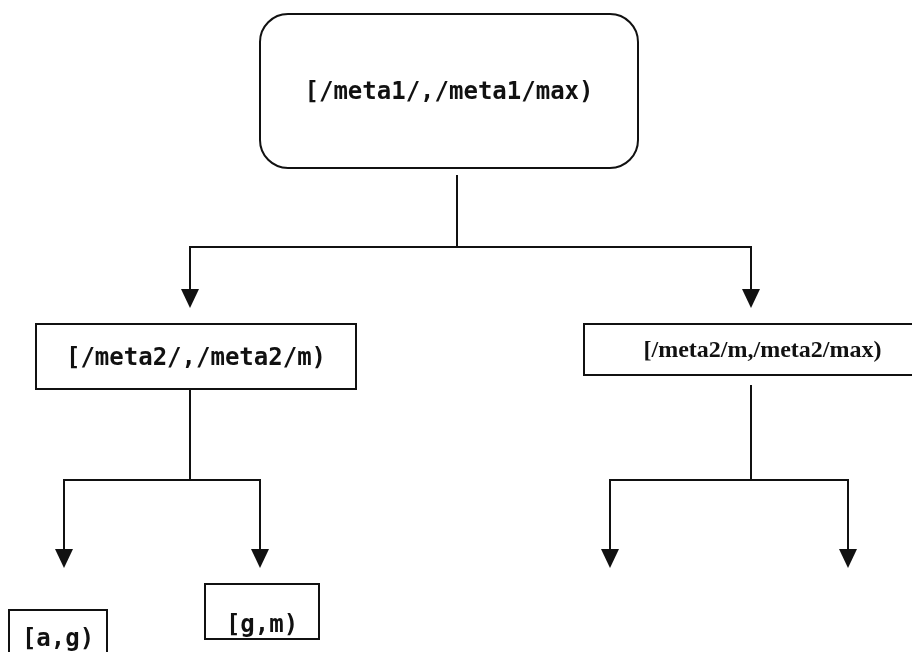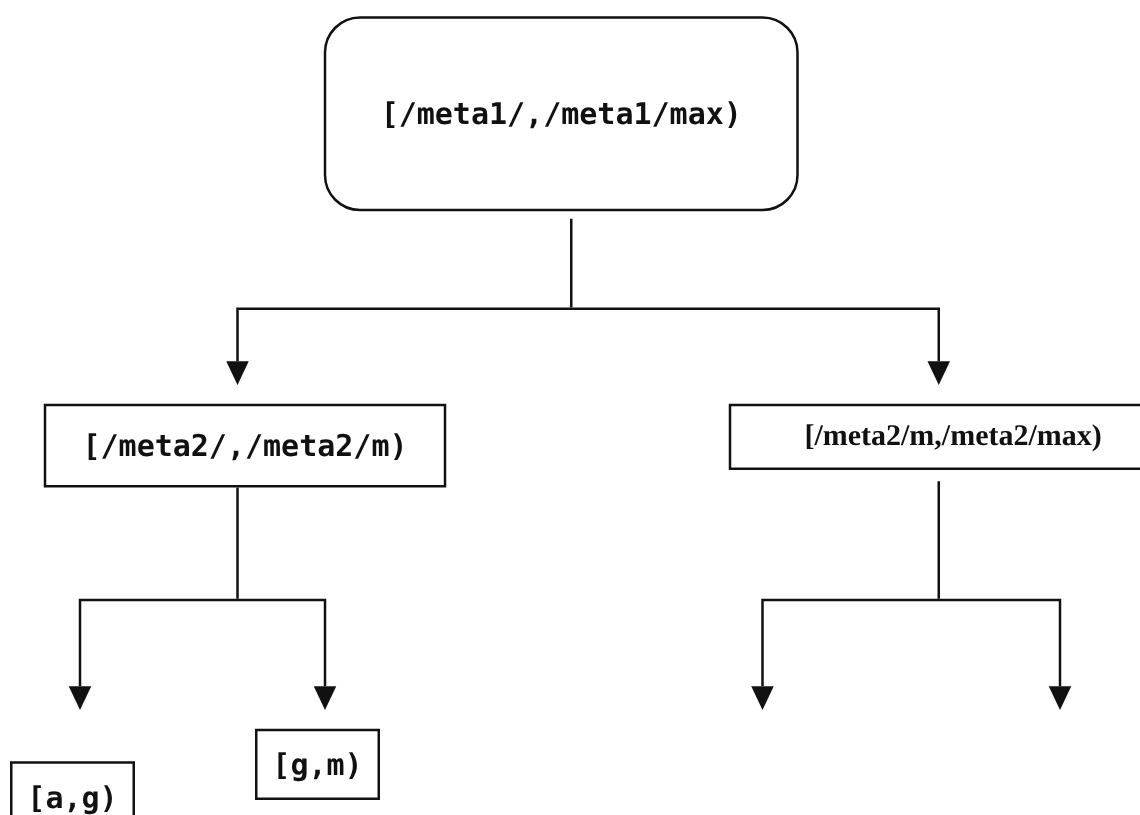--- a/index.html
+++ b/index.html
@@ -32,21 +32,21 @@
     justify-content: center;
     color: #111111;
     font-size: 24px;
     font-weight: bold;
     white-space: nowrap;
   }
   .node-root      { left: 259px; top: 13px;  width: 380px; height: 156px; border-radius: 29px; }
   .node-mid-left  { left: 23px;  top: 323px; width: 322px; height: 67px; margin-left: 12px; }
   .node-mid-right { left: 583px; top: 323px; width: 359px; height: 53px; font-family: Liberation Serif, serif; }
   .node-leaf-ag   { left: 8px;   top: 609px; width: 100px; height: 57px; }
-  .node-leaf-gm   { left: 204px; top: 583px; width: 100px; height: 57px; }
+  .node-leaf-gm   { left: 204px; top: 583px; width: 116px; height: 57px; align-items: flex-end; }
   .node-leaf-ms   { left: 553px; top: 583px; width: 99px;  height: 57px; }
   .node-leaf-smax { left: 778px; top: 583px; width: 129px; height: 57px; }
   .edge-line {
     fill: none;
     stroke: #111111;
     stroke-width: 2;
   }
   .arrow-head {
     fill: #111111;
     stroke: none;

